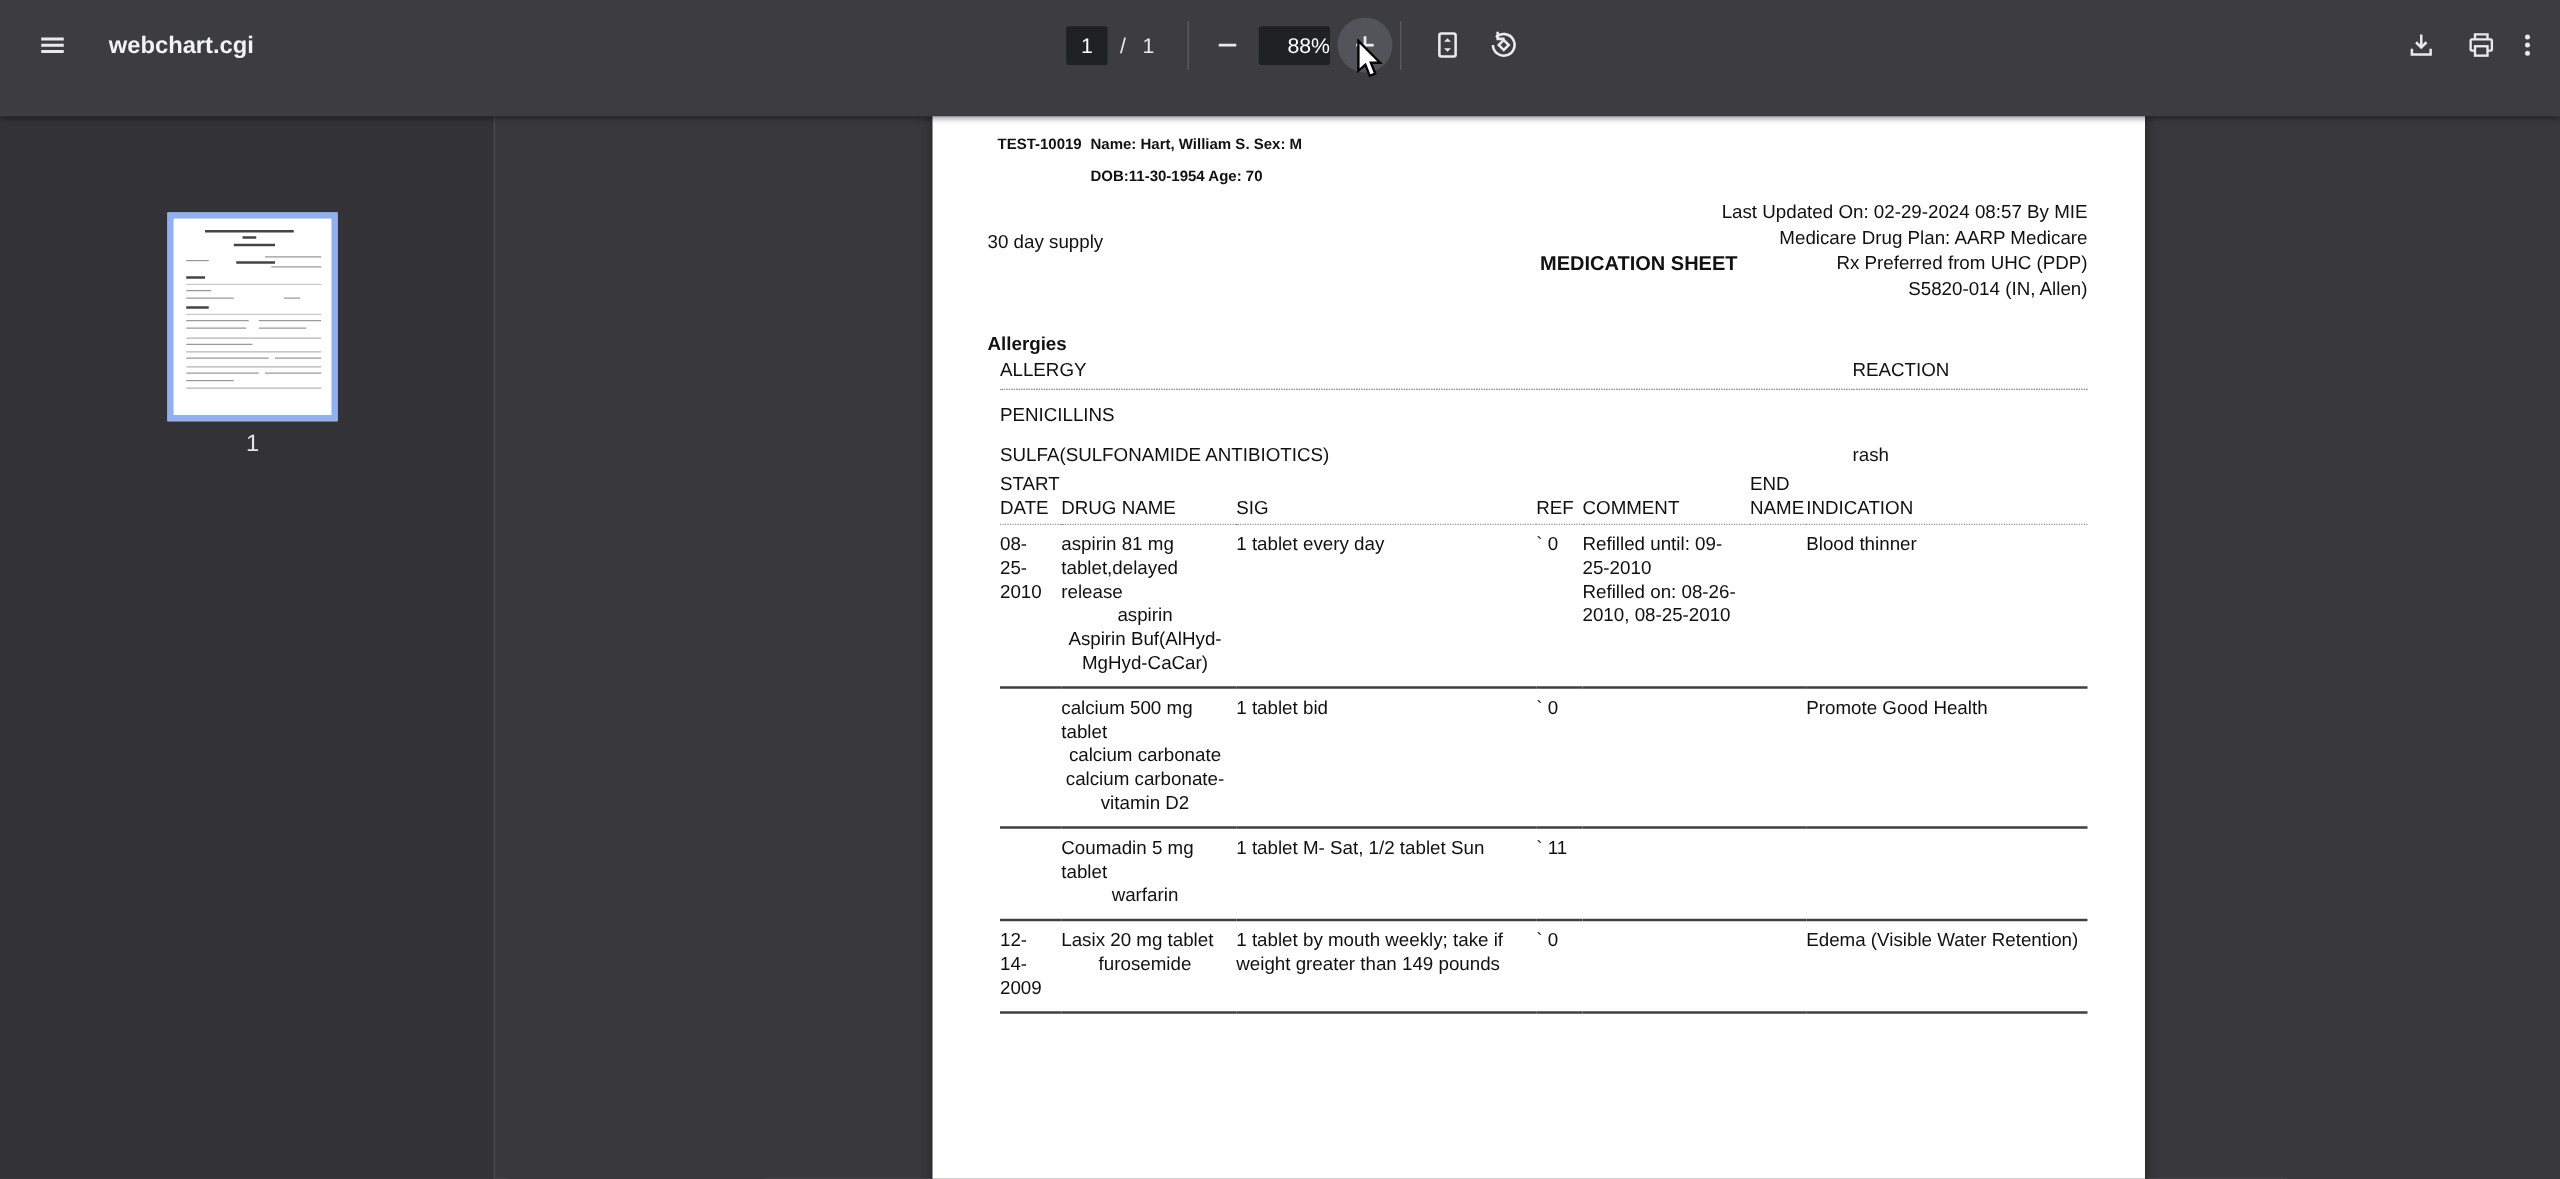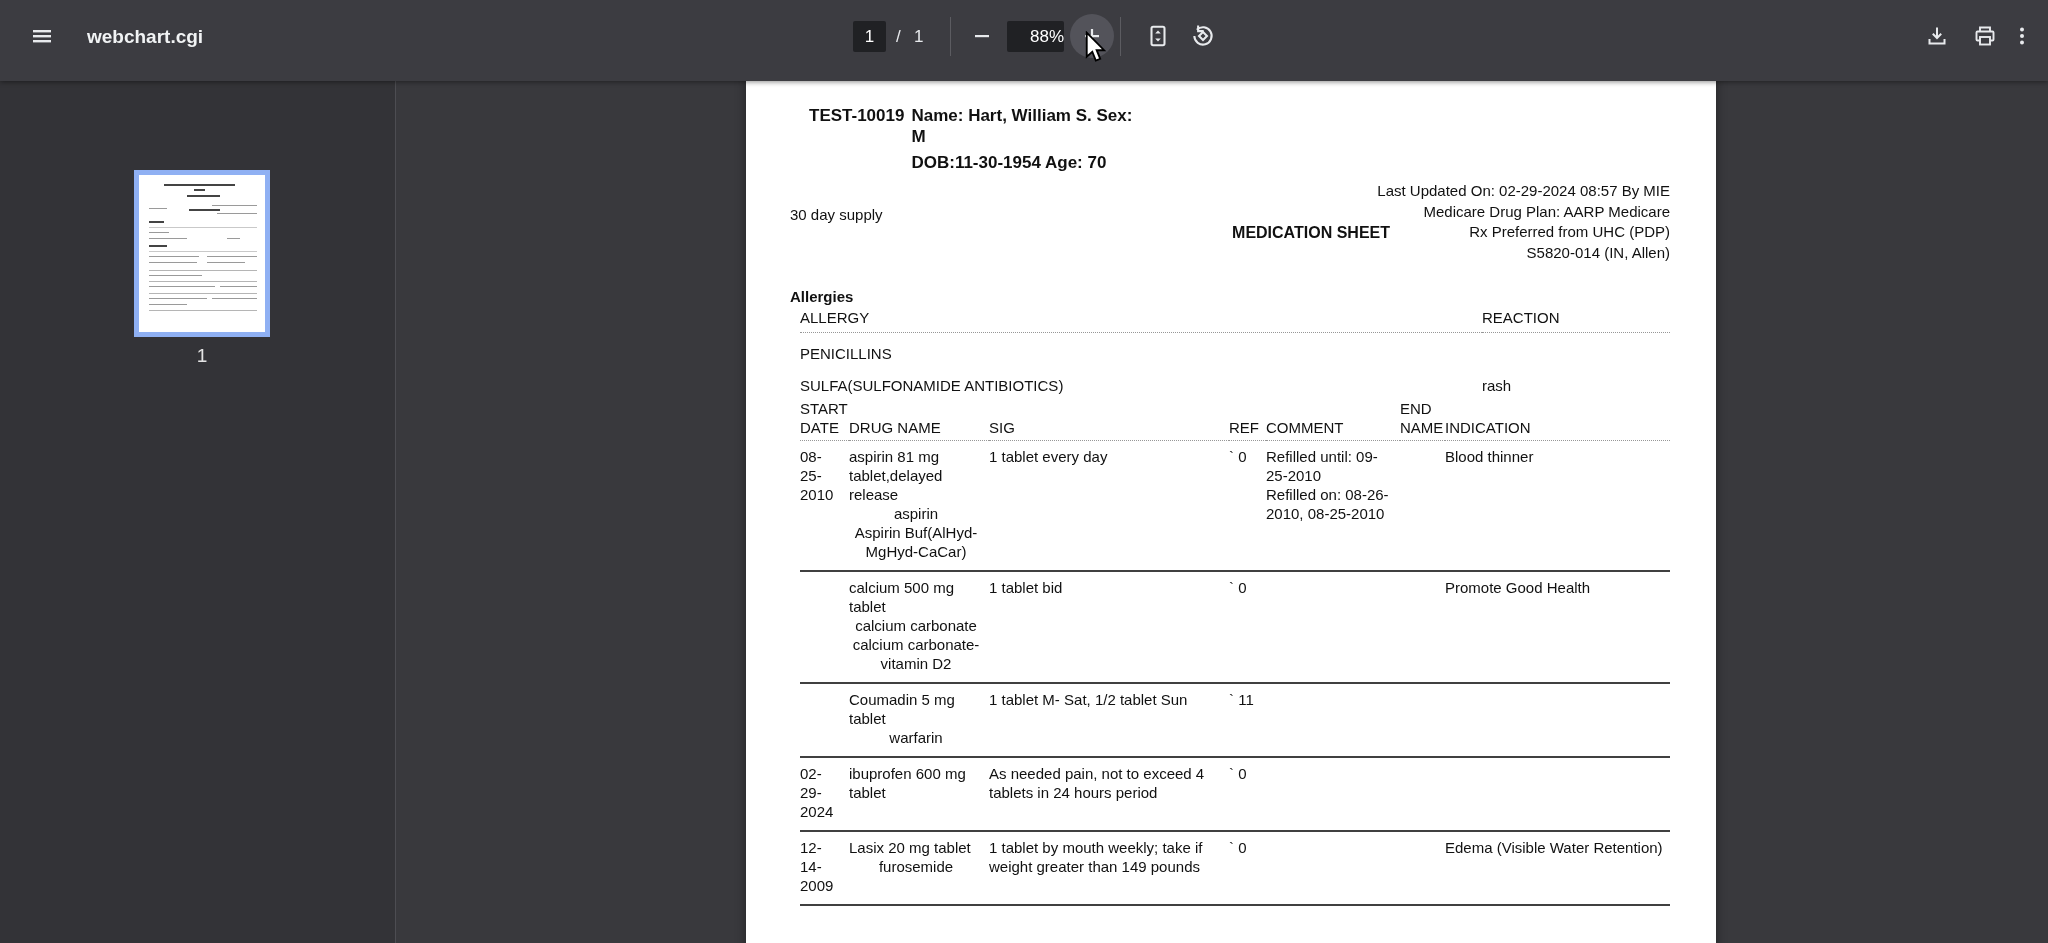--- a/index.html
+++ b/index.html
@@ -1,20 +1,20 @@
 <!DOCTYPE html>
 <html><head>
 <meta charset="utf-8">
 <style>
   * { margin:0; padding:0; box-sizing:border-box; }
   html,body { width:2048px; height:943px; overflow:hidden; background:#39393d;
               font-family:"Liberation Sans", sans-serif; }
 
   
-  .toolbar { position:absolute; left:0; top:0; width:2048px; height:81px;
+  .toolbar { position:absolute; left:0; top:0; width:2048px; height:93px;
              background:#3c3c41; box-shadow:0 1px 5px rgba(0,0,0,.45); z-index:50; }
   .tb-btn { position:absolute; width:44px; height:44px; top:14px; border:none; background:transparent;
             color:#e8eaed; display:flex; align-items:center; justify-content:center; border-radius:50%; cursor:pointer; }
   .tb-btn svg { display:block; }
   .doc-title { position:absolute; left:87px; top:0; height:73px; line-height:73px;
                color:#f1f3f4; font-size:19px; font-weight:600; }
   .page-box, .zoom-box { position:absolute; top:21px; height:31px; line-height:31px;
                background:#202124; color:#fff; text-align:center; font-size:17px; border-radius:2px; border:none; }
   .page-box { left:853px; width:33px; }
   .zoom-box { left:1007px; width:57px;text-align:right; }
@@ -34,21 +34,21 @@
   .thumb-page div { position:absolute; background:#9a9a9a; }
   .thumb-label { position:absolute; left:134px; top:272px; width:136px; text-align:center;
                  color:#e4e4e4; font-size:19px; }
 
   
   .viewer { position:absolute; left:397px; top:73px; width:1651px; height:870px; overflow:hidden; }
   .page { position:absolute; left:349px; top:4px; width:970px; height:1100px; background:#fff;
           box-shadow:0 0 10px rgba(0,0,0,.4); color:#111; font-size:15px; line-height:19px;
           padding:28px 46px 0 44px; }
 
-  .patient-block { display:flex; margin-left:19px; font-weight:bold; font-size:17px; line-height:21px; }
+  .patient-block { display:flex; margin-left:8px; font-weight:bold; font-size:12px; line-height:21px; }
   .patient-id { margin-right:7px; white-space:nowrap; }
   .patient-name { width:222px; }
   .patient-dob { margin-top:5px; }
 
   .header-row { position:relative; height:104px; margin-top:8px; }
   .supply-note { position:absolute; left:0; top:24px; }
   .sheet-title { position:absolute; left:180px; top:42px; width:420px; text-align:right;
                  font-weight:bold; font-size:16px; }
   .meta-block { position:absolute; right:0; top:0; text-align:right; line-height:20.5px; }
 
@@ -294,31 +294,20 @@
               <div>Coumadin 5 mg tablet</div>
               <div class="generic">warfarin</div>
             </td>
             <td class="c-sig">1 tablet M- Sat, 1/2 tablet Sun</td>
             <td class="c-ref">` 11</td>
             <td class="c-comment"></td>
             <td class="c-end"></td>
             <td class="c-ind"></td>
           </tr>
           <tr>
-            <td class="c-start">02-29-2024</td>
-            <td class="c-drug">
-              <div>ibuprofen 600 mg tablet</div>
-            </td>
-            <td class="c-sig">As needed pain, not to exceed 4 tablets in 24 hours period</td>
-            <td class="c-ref">` 0</td>
-            <td class="c-comment"></td>
-            <td class="c-end"></td>
-            <td class="c-ind"></td>
-          </tr>
-          <tr>
             <td class="c-start">12-14-2009</td>
             <td class="c-drug">
               <div>Lasix 20 mg tablet</div>
               <div class="generic">furosemide</div>
             </td>
             <td class="c-sig">1 tablet by mouth weekly; take if weight greater than 149 pounds</td>
             <td class="c-ref">` 0</td>
             <td class="c-comment"></td>
             <td class="c-end"></td>
             <td class="c-ind">Edema (Visible Water Retention)</td>

